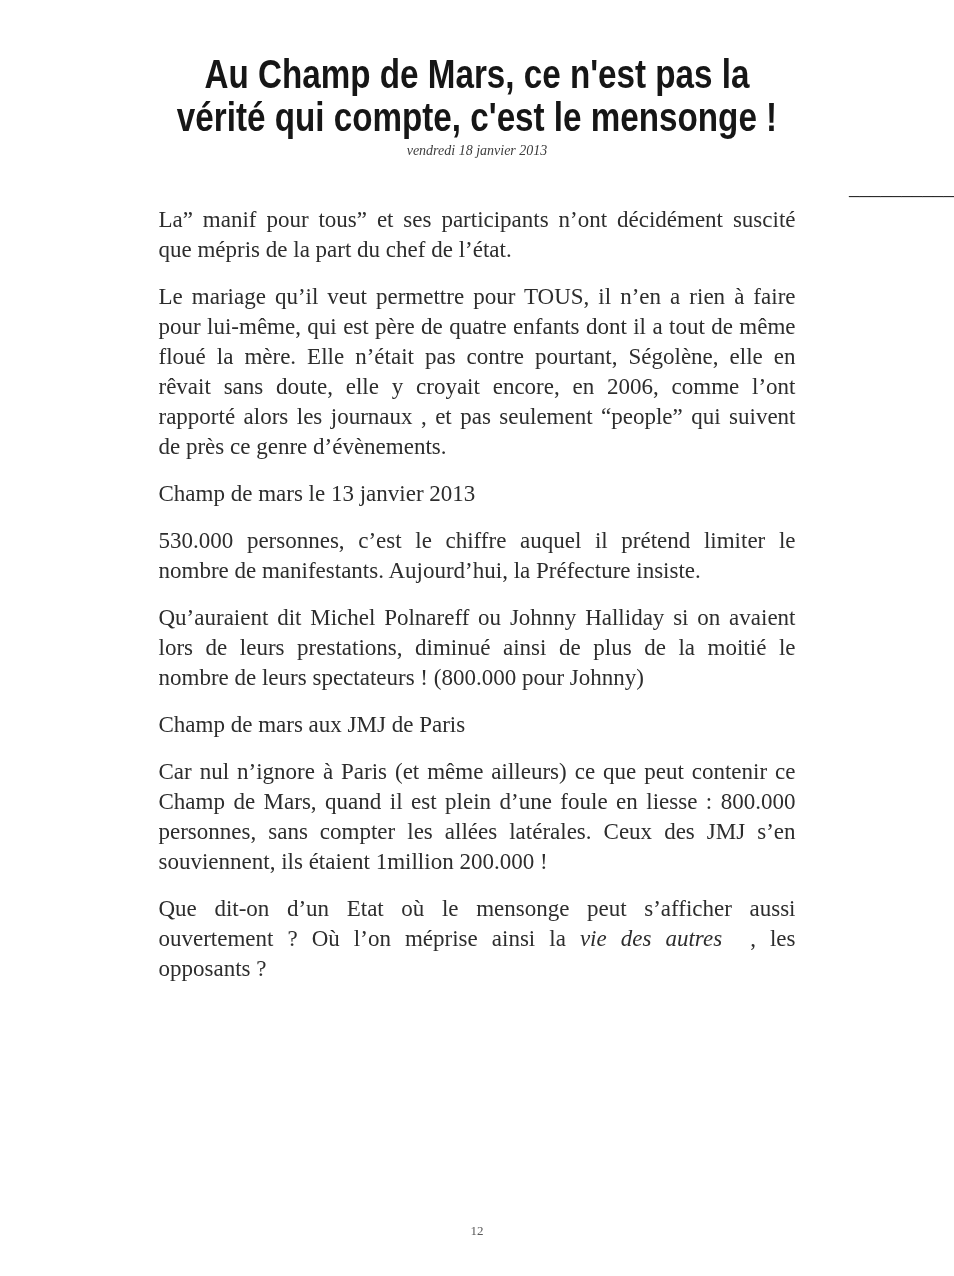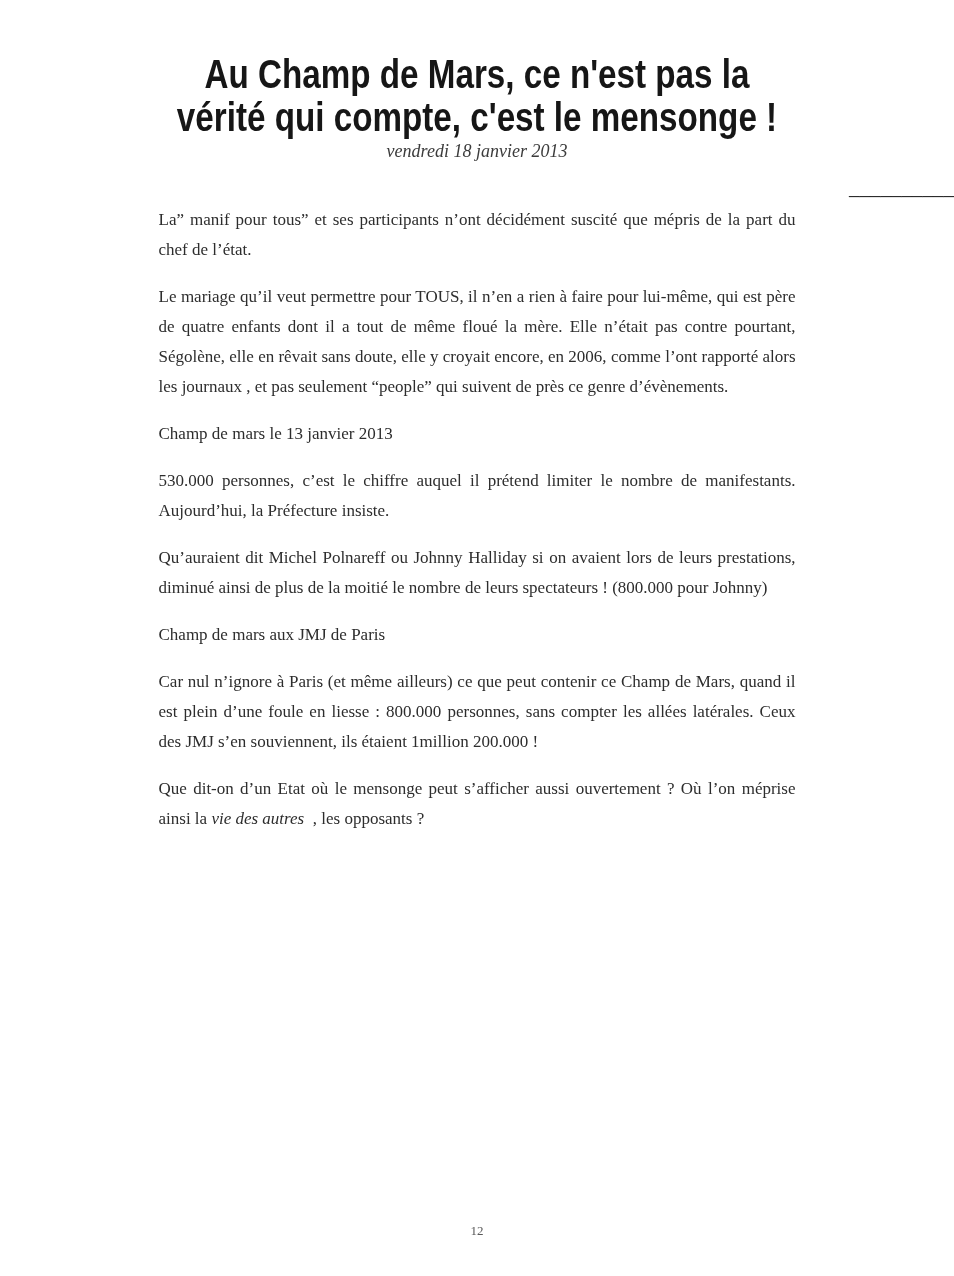--- a/index.html
+++ b/index.html
@@ -27,41 +27,41 @@
     font-weight: 700;
     font-size: 41px;
     line-height: 43px;
     color: #161616;
     letter-spacing: 0px;
   }
   .date {
     text-align: center;
     font-family: "Liberation Serif", serif;
     font-style: italic;
-    font-size: 18px;
+    font-size: 14px;
     line-height: 24px;
     color: #3c3c3c;
     margin: 0;
   }
   .separator {
     text-align: right;
     font-family: "Liberation Serif", serif;
     font-size: 21px;
     line-height: 20px;
     color: #1a1a1a;
     margin-top: 14px;
     letter-spacing: 0;
   }
   .article-body {
     width: 637px;
     margin: 8px auto 0 auto;
   }
   .article-body p {
     font-family: "Liberation Serif", serif;
-    font-size: 17px;
+    font-size: 23px;
     line-height: 30px;
     color: #2d2d2d;
     text-align: justify;
     margin: 0 0 17px 0;
   }
   .article-body p span.italic {
     font-style: italic;
   }
   .page-number {
     position: absolute;

